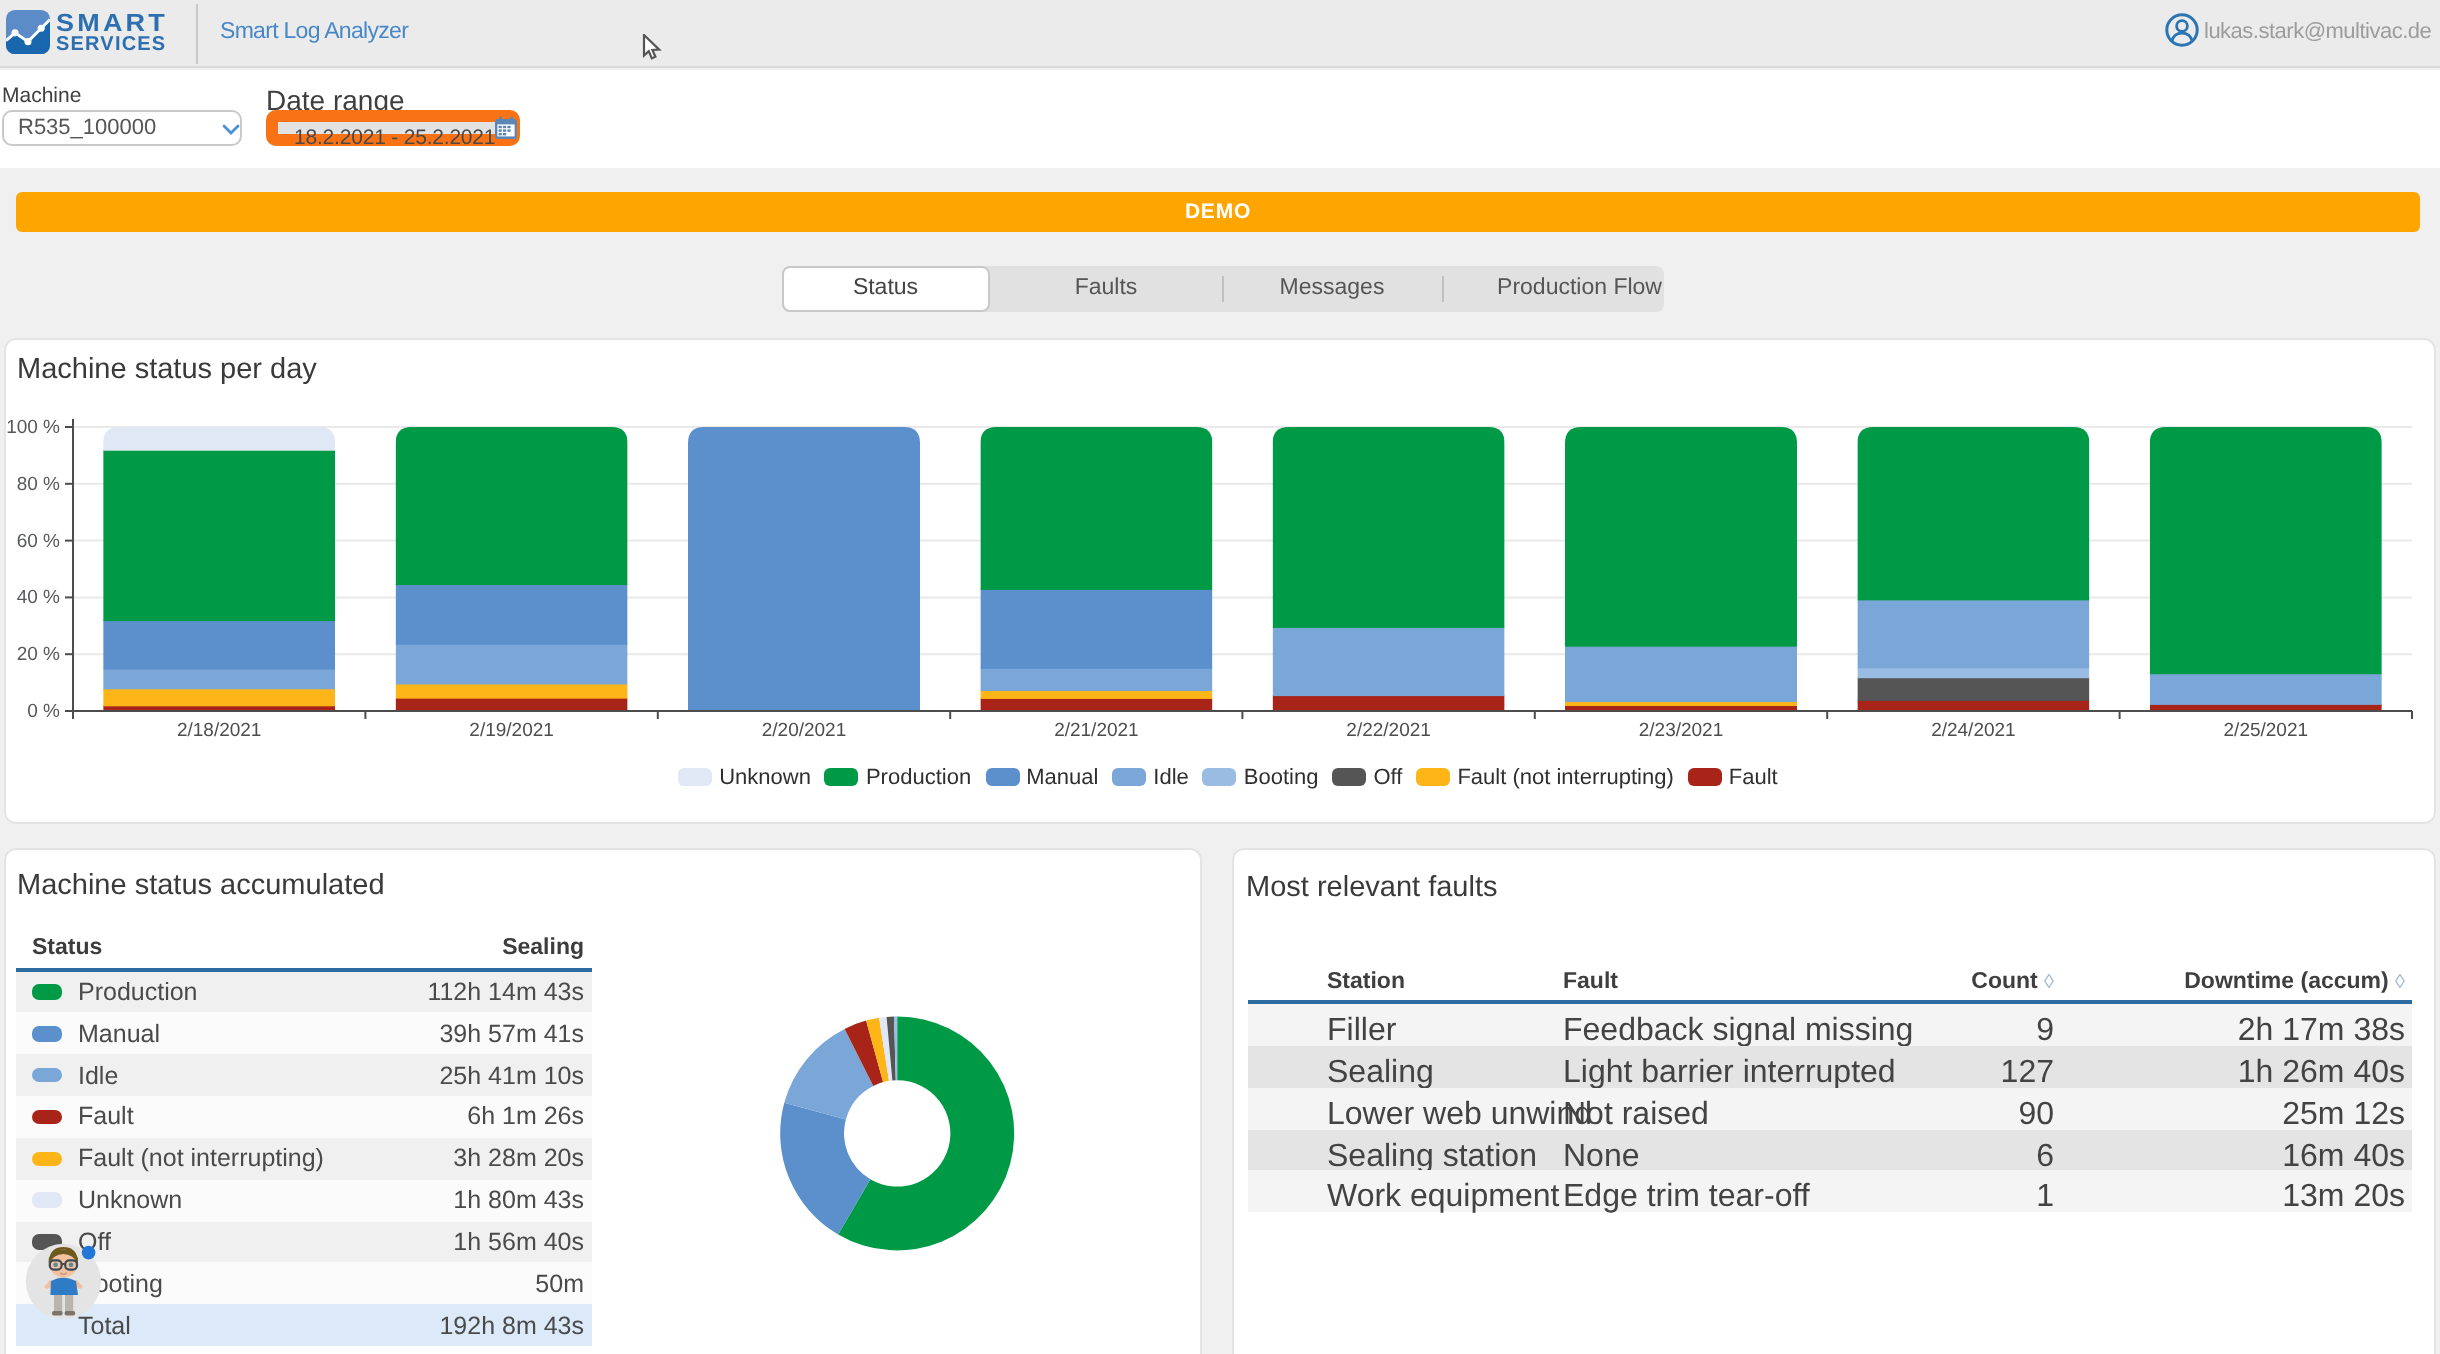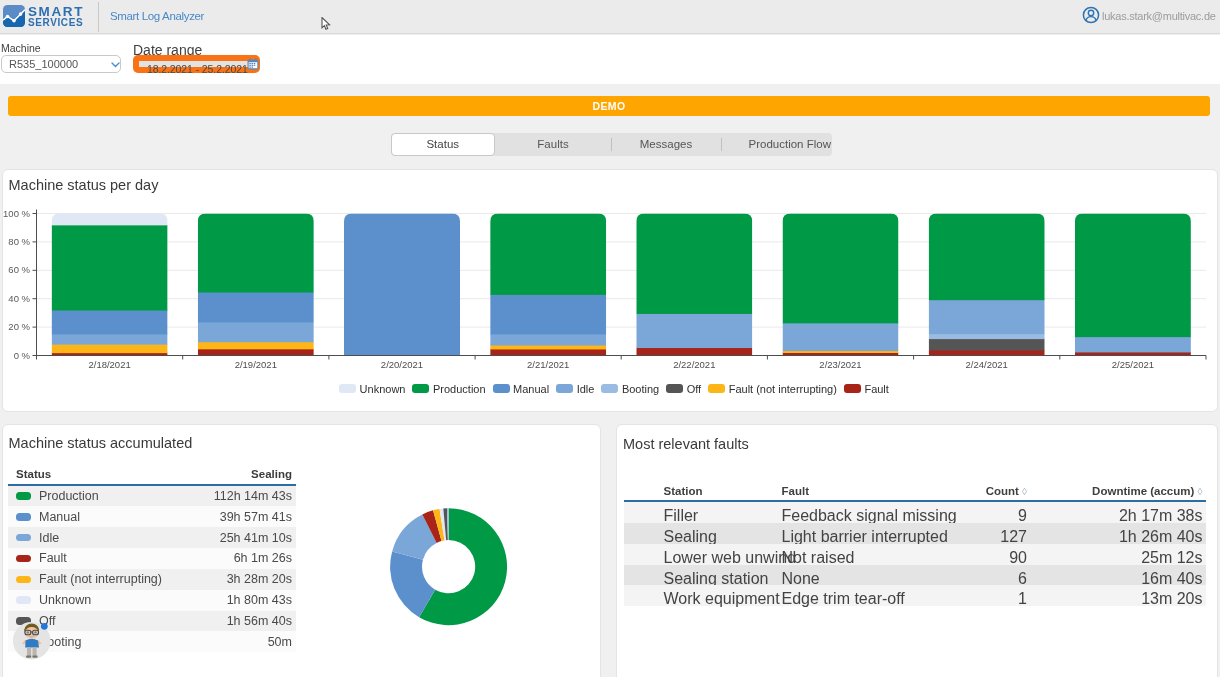--- a/index.html
+++ b/index.html
@@ -255,20 +255,25 @@
 <div class="ltr" style="background:#f0f0f0">
       <span class="sw2" style="background:#555556"></span>
       <span class="ltn">Off</span>
       <span class="ltd">1h 56m 40s</span>
     </div>
 <div class="ltr" style="background:#fbfbfb">
       <span class="sw2" style="background:#9abce2"></span>
       <span class="ltn">Booting</span>
       <span class="ltd">50m</span>
     </div>
+<div class="ltr" style="background:#dce9f8">
+      <span class="sw2" style="background:transparent"></span>
+      <span class="ltn">Total</span>
+      <span class="ltd">192h 8m 43s</span>
+    </div>
 </div>
 <svg class="abs" style="left:389px;top:506.5px" width="120" height="120">
 <path d="M59.60,1.20 A58.5,58.5 0 1 1 30.08,110.21 L46.18,82.67 A26.6,26.6 0 1 0 59.60,33.10 Z" fill="#009a46"></path>
 <path d="M30.08,110.21 A58.5,58.5 0 0 1 3.14,44.39 L33.93,52.74 A26.6,26.6 0 0 0 46.18,82.67 Z" fill="#5b90cc"></path>
 <path d="M3.14,44.39 A58.5,58.5 0 0 1 33.31,7.44 L47.65,35.94 A26.6,26.6 0 0 0 33.93,52.74 Z" fill="#7aa6d8"></path>
 <path d="M33.31,7.44 A58.5,58.5 0 0 1 44.05,3.31 L52.53,34.06 A26.6,26.6 0 0 0 47.65,35.94 Z" fill="#a82318"></path>
 <path d="M44.05,3.31 A58.5,58.5 0 0 1 50.54,1.91 L55.48,33.42 A26.6,26.6 0 0 0 52.53,34.06 Z" fill="#fdb517"></path>
 <path d="M50.54,1.91 A58.5,58.5 0 0 1 54.29,1.44 L57.19,33.21 A26.6,26.6 0 0 0 55.48,33.42 Z" fill="#dfe8f4"></path>
 <path d="M54.29,1.44 A58.5,58.5 0 0 1 58.01,1.22 L58.88,33.11 A26.6,26.6 0 0 0 57.19,33.21 Z" fill="#555556"></path>
 <path d="M58.01,1.22 A58.5,58.5 0 0 1 59.60,1.20 L59.60,33.10 A26.6,26.6 0 0 0 58.88,33.11 Z" fill="#9abce2"></path>

